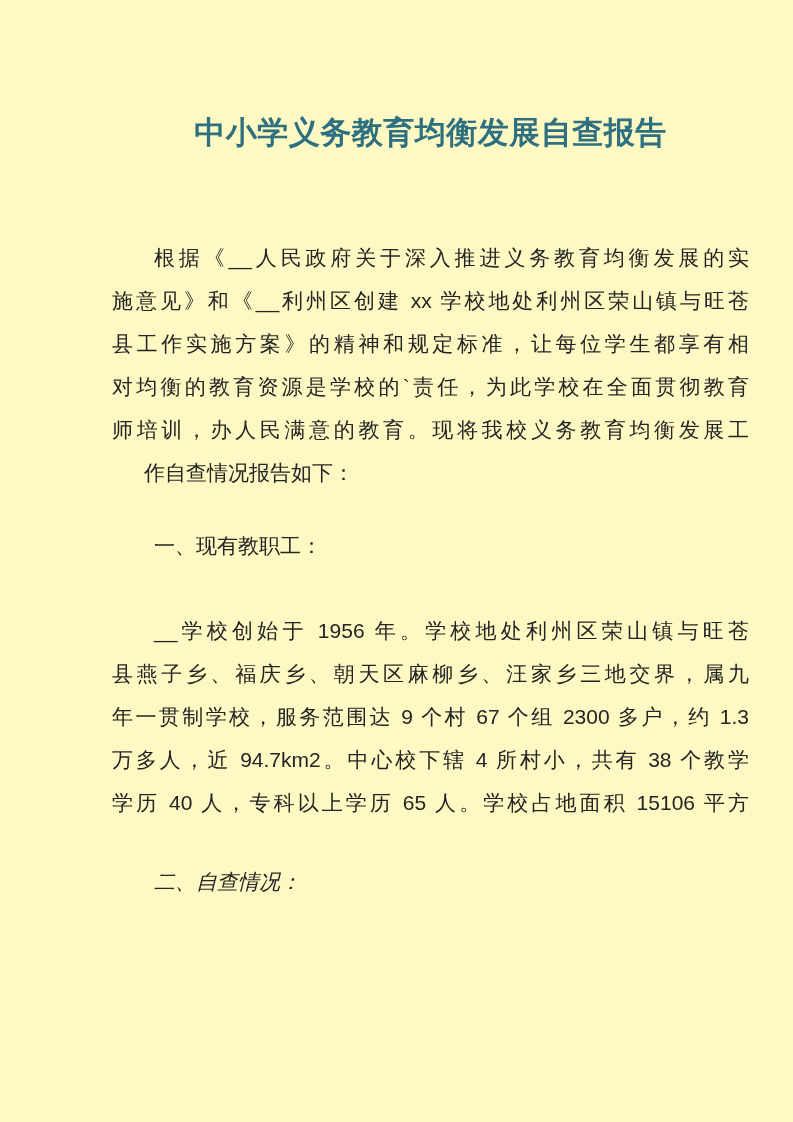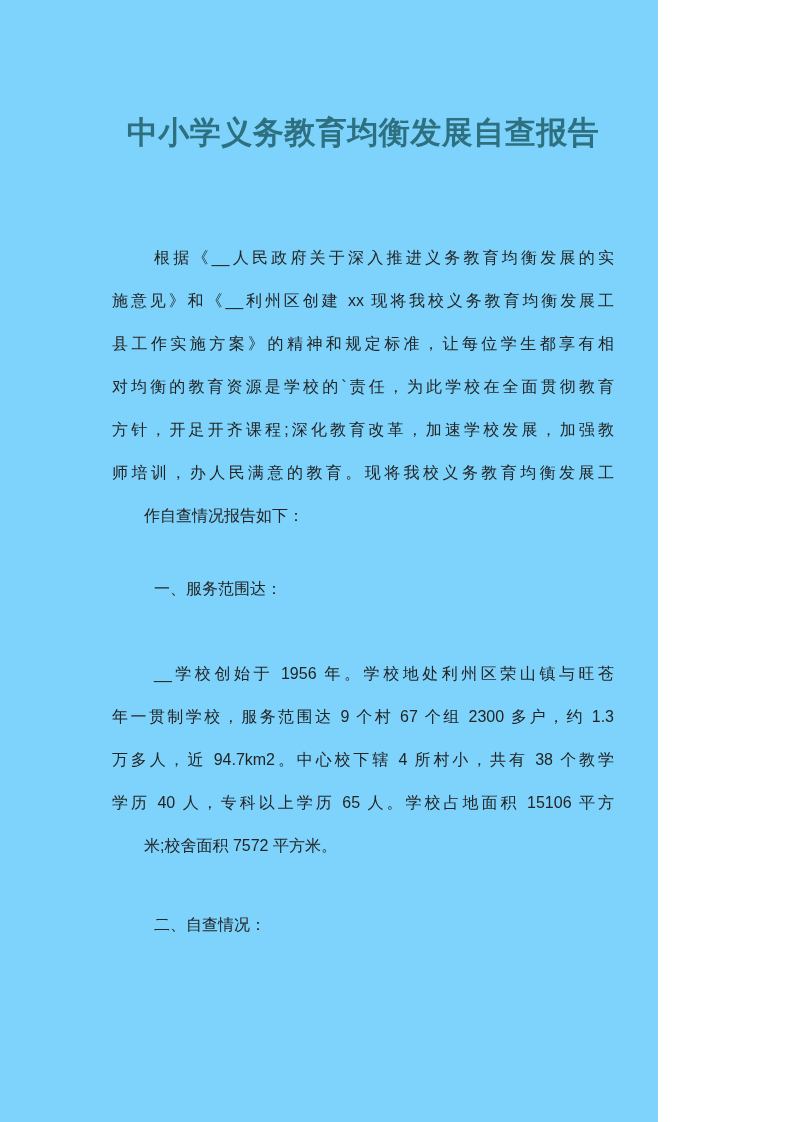--- a/index.html
+++ b/index.html
@@ -7,47 +7,47 @@
     padding: 0;
     background: #ffffff;
   }
   body {
     width: 793px;
     height: 1122px;
     overflow: hidden;
     font-family: "Liberation Sans", "DejaVu Sans", sans-serif;
   }
   .page {
-    width: 658px;
+    width: 793px;
     height: 1122px;
     box-sizing: border-box;
-    background: #7dd3fc;
+    background: #fef9c3;
     padding: 110px 44px 0 112px;
   }
   .title {
     margin: 0;
     font-size: 31px;
     line-height: 46px;
     font-weight: bold;
     text-align: center;
     letter-spacing: 0.5px;
     white-space: nowrap;
   }
   .content {
     color: #242424;
   }
   .paragraph {
     margin: 0;
   }
   .para-1 { margin-top: 80px; }
   .para-2 { margin-top: 42px; }
   .heading-1 { margin-top: 30px; }
-  .heading-2 { margin-top: 36px; }
+  .heading-2 { margin-top: 36px; font-style: italic; }
   .line, .heading {
-    font-size: 16px;
+    font-size: 21px;
     line-height: 43px;
     height: 43px;
     overflow: hidden;
   }
   .line {
     text-align: justify;
     text-align-last: justify;
   }
   .line.last {
     text-align-last: left;
@@ -62,30 +62,29 @@
   }
 </style>
 </head>
 <body>
 
 <div class="page">
   <h1 class="title" style="color: rgb(46, 112, 128);">中小学义务教育均衡发展自查报告</h1>
   <div class="content" style="color: rgb(36, 36, 36);">
       <div class="paragraph para-1">
         <div class="line indent">根据《__人民政府关于深入推进义务教育均衡发展的实</div>
-        <div class="line">施意见》和《__利州区创建 xx 现将我校义务教育均衡发展工</div>
+        <div class="line">施意见》和《__利州区创建 xx 学校地处利州区荣山镇与旺苍</div>
         <div class="line">县工作实施方案》的精神和规定标准，让每位学生都享有相</div>
         <div class="line">对均衡的教育资源是学校的`责任，为此学校在全面贯彻教育</div>
-        <div class="line">方针，开足开齐课程;深化教育改革，加速学校发展，加强教</div>
         <div class="line">师培训，办人民满意的教育。现将我校义务教育均衡发展工</div>
         <div class="line last">作自查情况报告如下：</div>
       </div>
-      <div class="heading heading-1">一、服务范围达：</div>
+      <div class="heading heading-1">一、现有教职工：</div>
       <div class="paragraph para-2">
         <div class="line indent">__学校创始于 1956 年。学校地处利州区荣山镇与旺苍</div>
+        <div class="line">县燕子乡、福庆乡、朝天区麻柳乡、汪家乡三地交界，属九</div>
         <div class="line">年一贯制学校，服务范围达 9 个村 67 个组 2300 多户，约 1.3</div>
         <div class="line">万多人，近 94.7km2。中心校下辖 4 所村小，共有 38 个教学</div>
         <div class="line">学历 40 人，专科以上学历 65 人。学校占地面积 15106 平方</div>
-        <div class="line last">米;校舍面积 7572 平方米。</div>
       </div>
       <div class="heading heading-2">二、自查情况：</div>
     </div>
 </div>
 
 </body></html>

